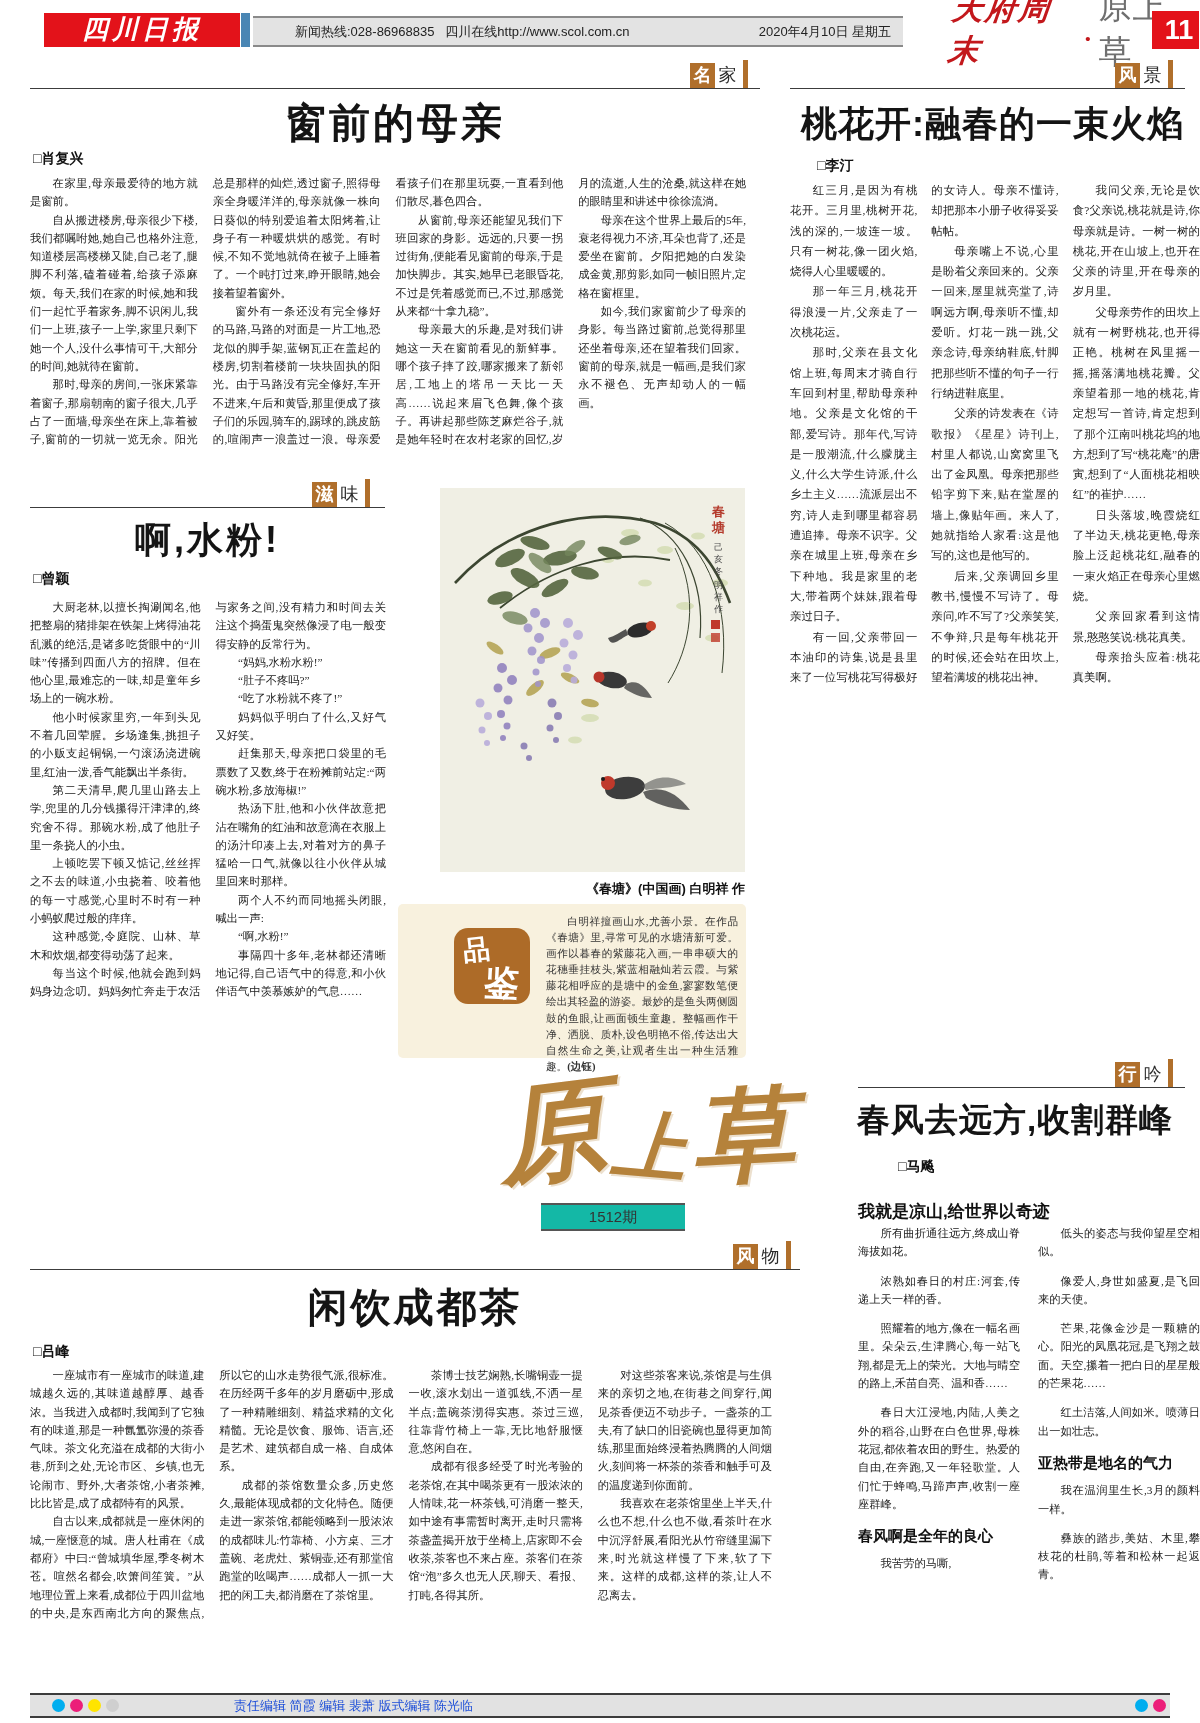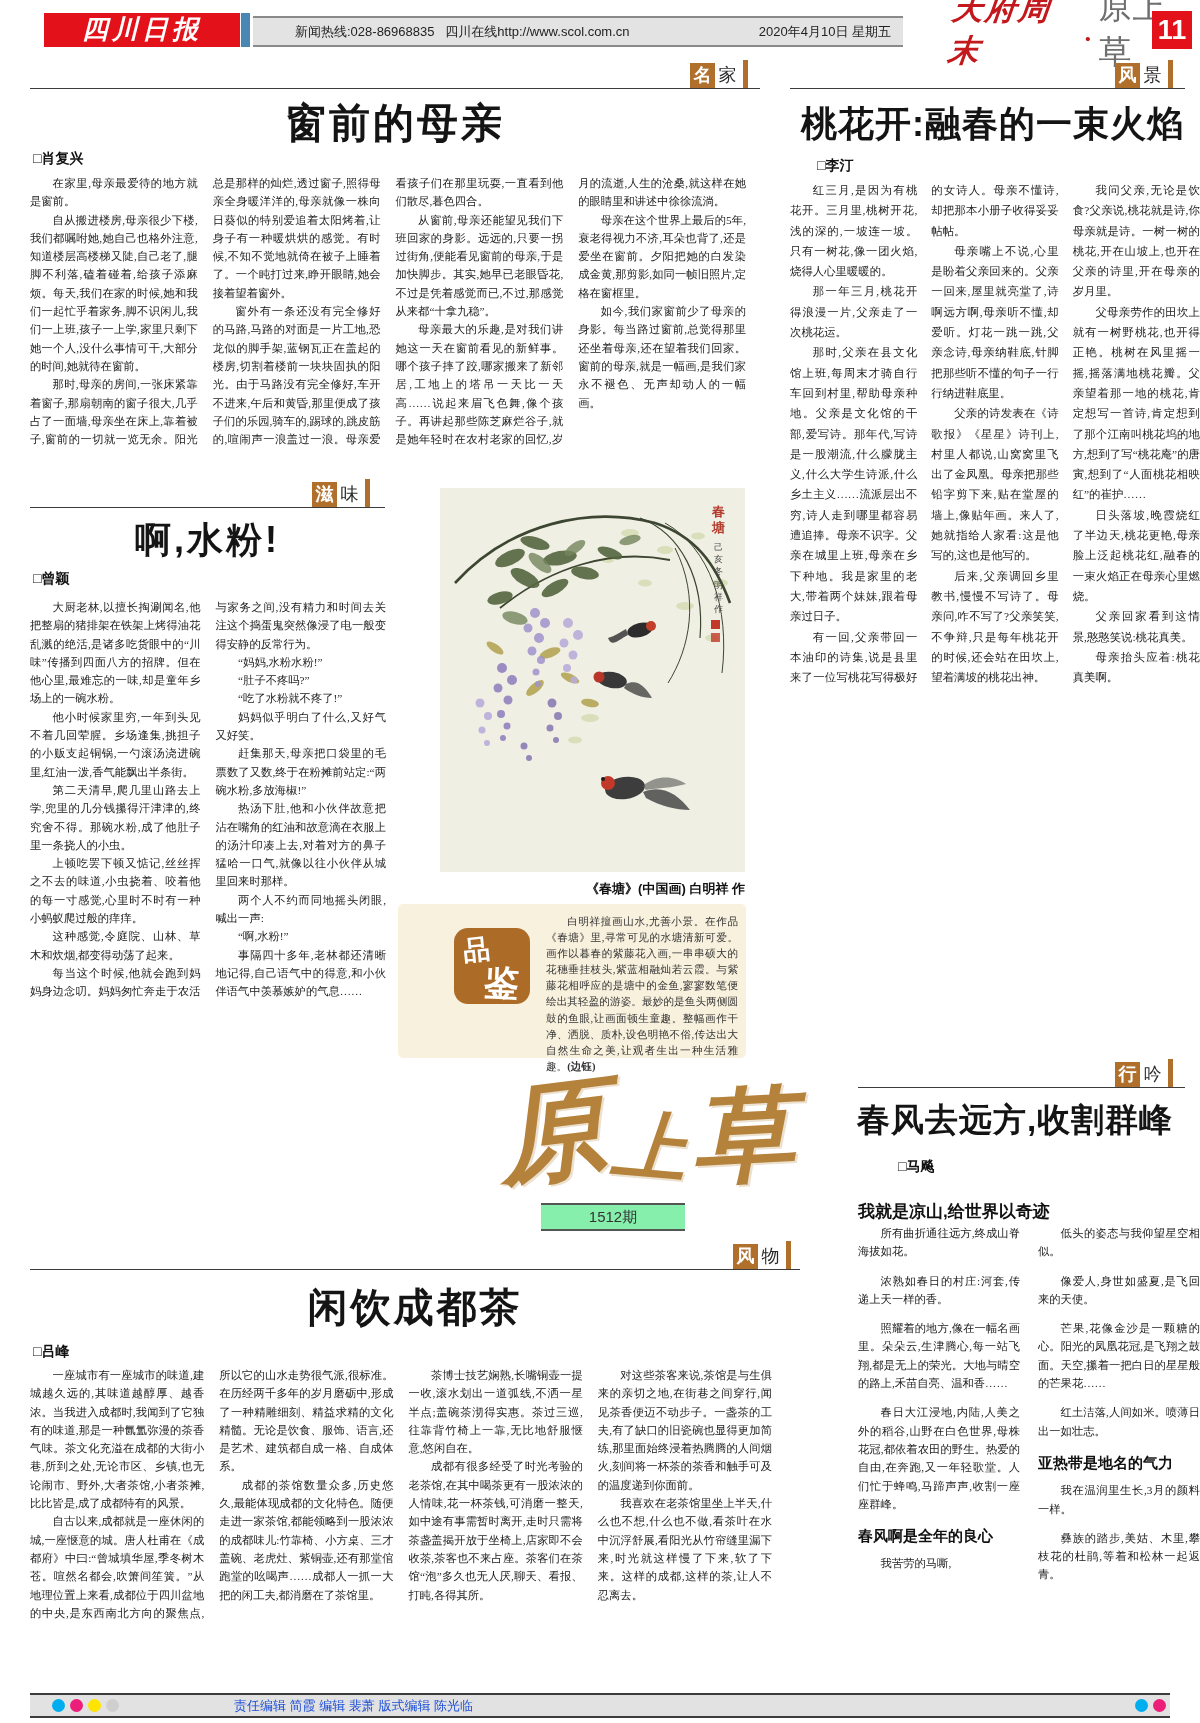--- a/index.html
+++ b/index.html
@@ -15,21 +15,21 @@
     border-top:2px solid #8a8a8a;border-bottom:2px solid #8a8a8a;
     display:flex;align-items:center;font-family:"Liberation Sans",sans-serif;font-size:13px;color:#222;}
   .head-bar .left{margin-left:42px;}
   .head-bar .right{margin-left:auto;margin-right:12px;}
   .brand{left:950px;top:8px;height:44px;display:flex;align-items:center;}
   .brand .weekly{color:#c3181c;font-family:"Liberation Serif",serif;font-style:italic;
     font-weight:bold;font-size:31px;letter-spacing:2px;transform:skewX(-6deg);}
   .brand .dot{color:#c3181c;font-size:26px;font-weight:bold;margin:0 2px;}
   .brand .supp{color:#6f6f6f;font-family:"Liberation Sans",sans-serif;font-size:33px;letter-spacing:1px;}
   .page-num{left:1152px;top:11px;width:40px;height:38px;background:#e3121a;color:#fff;
-    font-family:"Liberation Sans",sans-serif;font-weight:bold;font-size:27px;line-height:38px;text-align:center;}
+    font-family:"Liberation Sans",sans-serif;font-weight:bold;font-size:27px;line-height:38px;text-align:center;padding-left:7px;}
   
   .rule{height:0;border-top:1.6px solid #3c3c3c;}
   .tag{display:flex;align-items:flex-end;height:28px;}
   .tag .a{width:25px;height:25px;background:#b06f2b;color:#fff;text-align:center;
     font-family:"Liberation Serif",serif;font-weight:bold;font-size:18px;line-height:25px;}
   .tag .b{width:25px;height:25px;color:#2a2a2a;text-align:center;
     font-family:"Liberation Serif",serif;font-size:18px;line-height:25px;}
   .tag .bar{width:5px;height:28px;background:#b06f2b;margin-left:3px;}
   
   .headline{font-family:"Liberation Sans",sans-serif;font-weight:bold;color:#141414;
@@ -52,21 +52,21 @@
   .review{position:absolute;left:148px;top:10px;width:192px;font-size:10.6px;line-height:1.52;
     text-align:justify;color:#333;}
   .review .byline{font-weight:bold;}
   
   .callig{left:478px;top:1078px;width:336px;height:128px;display:flex;justify-content:center;
     align-items:flex-end;color:#b5823b;font-family:"Liberation Serif",serif;font-weight:bold;font-style:italic;}
   .callig span{display:inline-block;text-shadow:2px 2px 0 rgba(181,130,59,.25);}
   .callig .c1{font-size:108px;transform:rotate(-7deg);}
   .callig .c2{font-size:74px;transform:rotate(5deg) translateY(-8px);margin:0 6px;}
   .callig .c3{font-size:102px;transform:rotate(-3deg);}
-  .issue-box{left:541px;top:1203px;width:144px;height:24px;background:#86efac;
+  .issue-box{left:541px;top:1203px;width:144px;height:24px;background:#14b8a6;
     border-top:2px solid #555;border-bottom:2px solid #555;text-align:center;
     font-family:"Liberation Sans",sans-serif;font-size:15px;line-height:24px;color:#333;}
   
   .footer-bar{left:30px;top:1693px;width:1140px;height:21px;background:#e2e2e2;
     border-top:2px solid #3c3c3c;border-bottom:2px solid #3c3c3c;display:flex;align-items:center;}
   .dot{width:13px;height:13px;border-radius:50%;margin-right:5px;}
   .footer-bar .credits{font-family:"Liberation Sans",sans-serif;font-size:13px;color:#1d4ed8;margin-left:110px;}
   .rdots{margin-left:auto;margin-right:4px;display:flex;}
 </style>
 </head>

